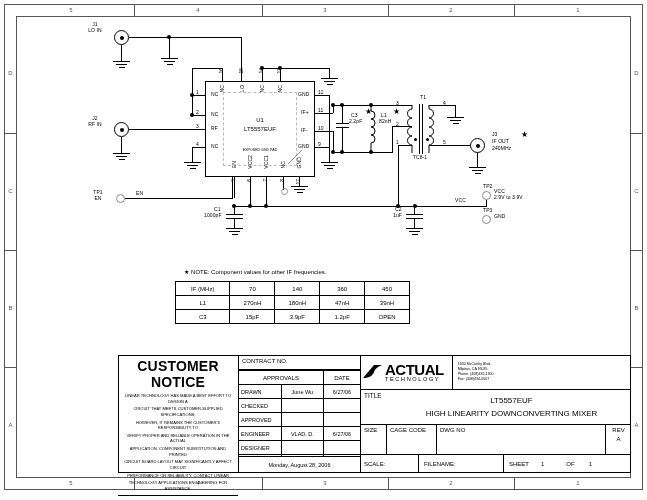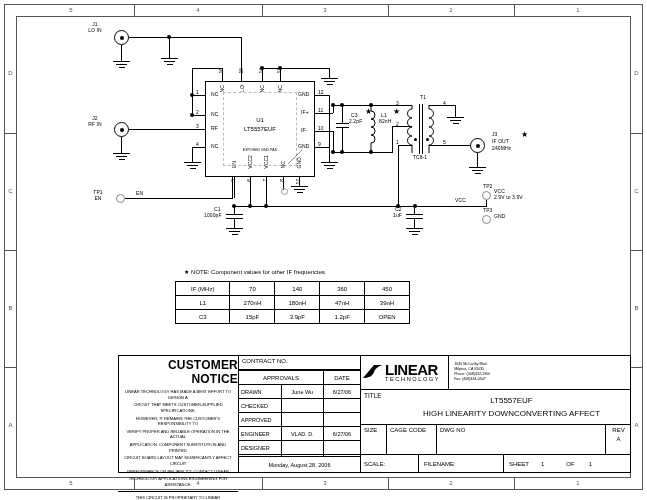--- a/index.html
+++ b/index.html
@@ -32,21 +32,21 @@
   
   .cap i{position:absolute;display:block;background:#000;height:1.4px;left:0;}
   .star{font-size:8px;line-height:1;}
   
   table{border-collapse:collapse;}
   .vt td{border:1px solid #000;font-size:6px;text-align:center;padding:1px 0;height:11px;}
   
   .tb{border:1px solid #000;box-sizing:border-box;background:#fff;}
   .tbl-t{width:100%;height:100%;border-collapse:collapse;table-layout:fixed;}
   .tbl-t td{border:1px solid #000;font-size:5.5px;padding:0 2px;vertical-align:middle;}
-  .cn-title{font-size:12px;font-weight:bold;text-align:right;letter-spacing:.2px;}
+  .cn-title{font-size:14px;font-weight:bold;text-align:center;letter-spacing:.2px;}
   .cn-body{font-size:4.1px;line-height:1.38;text-align:center;padding:1px 3px;}
   .ttl-part{font-size:8px;text-align:center;}
   .ttl-desc{font-size:8px;text-align:center;}
   .lt-addr{font-size:3.6px;line-height:1.45;color:#000;}
   .logo-word{font-size:15px;font-weight:bold;letter-spacing:-.5px;line-height:1;}
   .logo-sub{font-size:5.6px;letter-spacing:1.6px;line-height:1;}
   .ctr{text-align:center;}
 </style>
 </head>
 <body>
@@ -484,36 +484,36 @@
 
   <div class="abs" style="left:361px;top:355px;width:270px;height:118px;">
 
     <div style="height:35px;border-bottom:1px solid #000;box-sizing:border-box;display:flex;align-items:center;">
       <div style="width:24px;display:flex;align-items:center;justify-content:center;">
         <svg width="22" height="16" viewBox="0 0 22 16">
           <path d="M1,14 L12,1 L21,1 C21,1 14,2 12,8 C10.5,12.5 6,14 1,14 Z" fill="#000"></path>
         </svg>
       </div>
       <div style="flex:0 0 auto;">
-        <div class="logo-word">LINEAR</div>
+        <div class="logo-word">ACTUAL</div>
         <div class="logo-sub">TECHNOLOGY</div>
       </div>
       <div style="border-left:1px solid #000;margin-left:8px;padding-left:5px;align-self:stretch;display:flex;flex-direction:column;justify-content:center;">
         <div class="lt-addr">1630 McCarthy Blvd.</div>
         <div class="lt-addr">Milpitas, CA 95035</div>
         <div class="lt-addr">Phone: (408)432-1900</div>
         <div class="lt-addr">Fax: (408)434-0507</div>
       </div>
     </div>
 
     <div style="height:35px;border-bottom:1px solid #000;box-sizing:border-box;display:flex;">
       <div style="width:28px;font-size:6.5px;padding:2px 0 0 3px;">TITLE</div>
       <div style="flex:1;display:flex;flex-direction:column;justify-content:center;">
         <div class="ttl-part">LT5557EUF</div>
-        <div class="ttl-desc" style="margin-top:4px;">HIGH LINEARITY DOWNCONVERTING AFFECT</div>
+        <div class="ttl-desc" style="margin-top:4px;">HIGH LINEARITY DOWNCONVERTING MIXER</div>
       </div>
     </div>
 
     <div style="height:30px;border-bottom:1px solid #000;box-sizing:border-box;display:flex;font-size:6px;">
       <div style="width:26px;border-right:1px solid #000;padding:2px 0 0 3px;box-sizing:border-box;">SIZE</div>
       <div style="width:50px;border-right:1px solid #000;padding:2px 0 0 3px;box-sizing:border-box;">CAGE CODE</div>
       <div style="flex:1;border-right:1px solid #000;box-sizing:border-box;position:relative;">
         <div style="padding:2px 0 0 3px;">DWG NO</div>
       </div>
       <div style="width:25px;text-align:center;box-sizing:border-box;">

